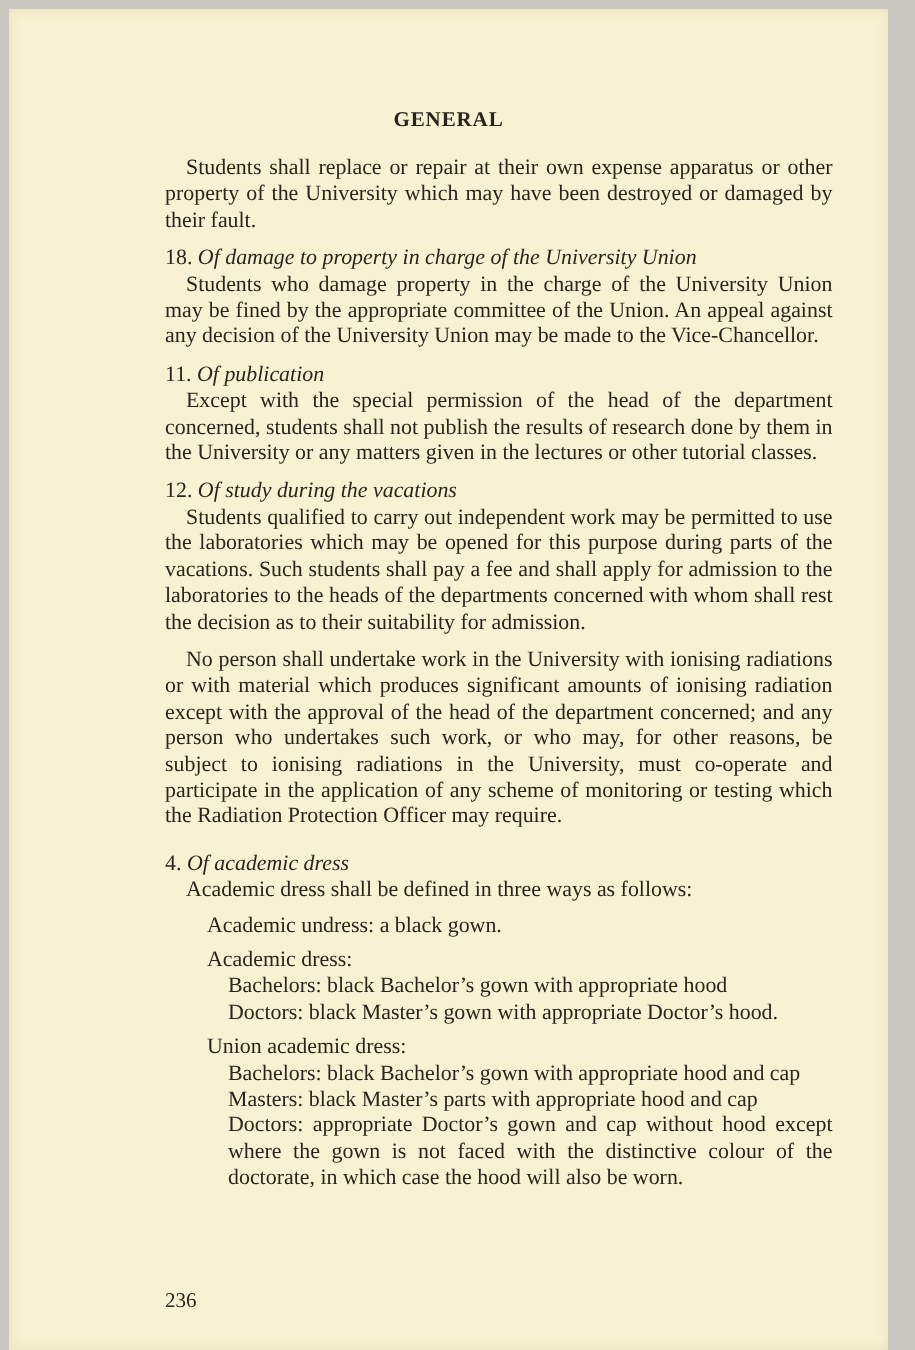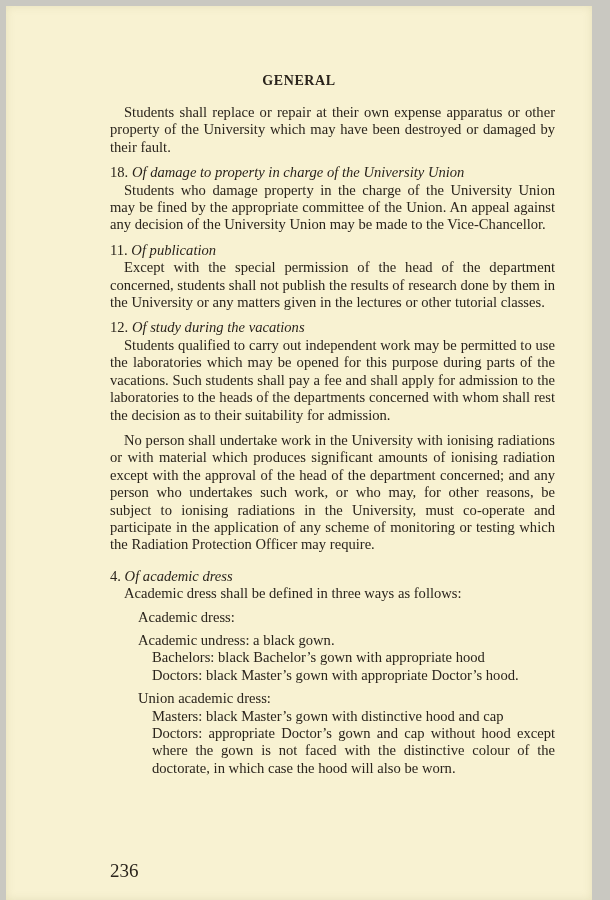--- a/index.html
+++ b/index.html
@@ -33,21 +33,21 @@
     .sec-title { font-style: italic; }
     .para { text-align: justify; text-indent: 14px; margin: 0; }
     .indent1 { padding-left: 14px; }
     .indent2 { padding-left: 28px; }
     .indent3 { padding-left: 42px; }
     .sub { margin-top: 6px; }
     .line { display: block; font-family: Liberation Serif, serif; }
     .folio {
       position: absolute; left: 104px; top: 854px;
       font-family: "Liberation Serif", serif;
-      font-size: 19px; color: #2a241c;
+      font-size: 14px; color: #2a241c;
     }
   </style>
 </head>
 <body>
 
 <div class="page">
   <div class="running-head">GENERAL</div>
 
   <div class="body-col" style="top:98px;">
 
@@ -83,30 +83,31 @@
     <div class="sec">
       <p class="para">No person shall undertake work in the University with ionising radiations or with material which produces significant amounts of ionising radiation except with the approval of the head of the department concerned;  and any person who undertakes such work, or who may, for other reasons, be subject to ionising radiations in the University, must co-operate and participate in the application of any scheme of monitoring or testing which the Radiation Protection Officer may require.</p>
     </div>
 
     <div class="sec" style="margin-top:14px;">
       <div class="sec-head">
         <span class="sec-num">4.</span>
         <span class="sec-title">Of academic dress</span>
       </div>
       <div class="indent1">Academic dress shall be defined in three ways as follows:</div>
+      <div class="indent2 sub">Academic undress: a black gown.</div>
+
       <div class="indent2 sub">Academic dress:</div>
-
-      <div class="indent2 sub">Academic undress: a black gown.</div>
       <div class="indent3">
         <span class="line">Bachelors: black Bachelor’s gown with appropriate hood</span>
         <span class="line">Doctors: black Master’s gown with appropriate Doctor’s hood.</span>
       </div>
 
       <div class="indent2 sub">Union academic dress:</div>
       <div class="indent3">
-        <span class="line">Masters: black Master’s gown with distinctive hood and cap</span>
+        <span class="line">Bachelors: black Bachelor’s gown with appropriate hood and cap</span>
+        <span class="line">Masters: black Master’s parts with appropriate hood and cap</span>
         <span class="line" style="text-align:justify;">Doctors: appropriate Doctor’s gown and cap without hood except where the gown is not faced with the distinctive colour of the doctorate, in which case the hood will also be worn.</span>
       </div>
     </div>
   </div>
 
   <div class="folio">236</div>
 </div>
 
 </body></html>

